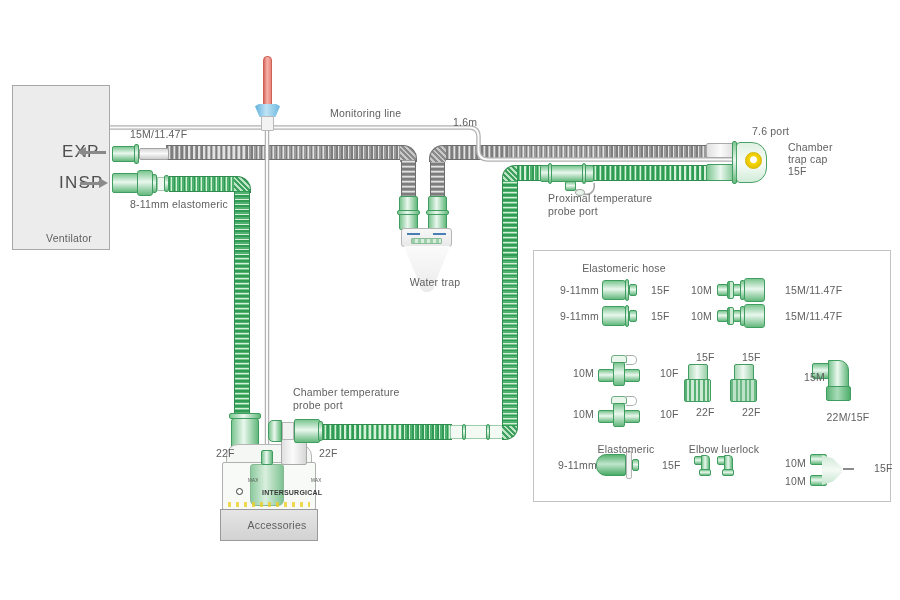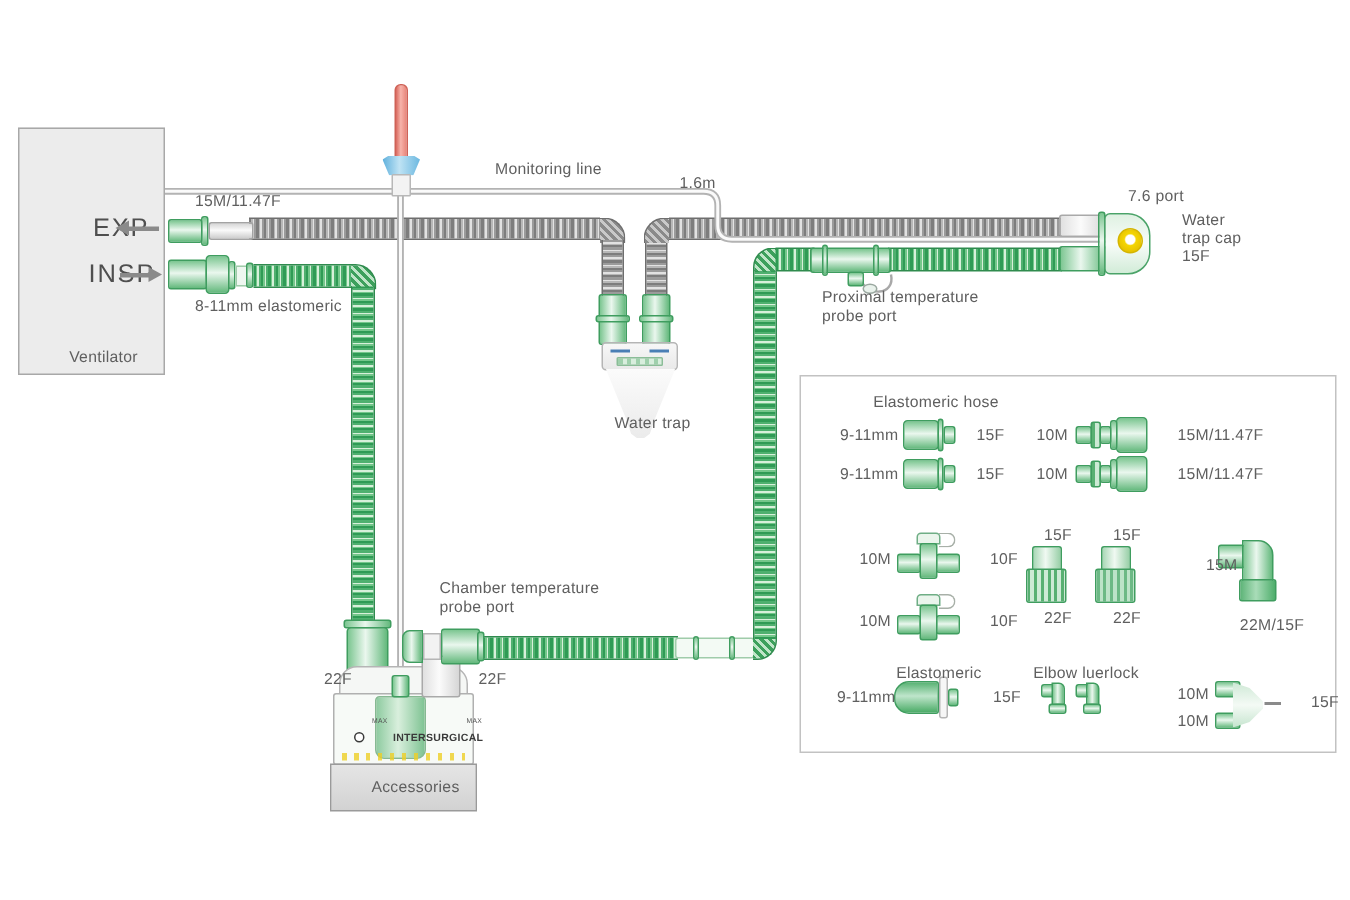--- a/index.html
+++ b/index.html
@@ -140,21 +140,21 @@
   <div class="fit sgv" style="left:706px;top:164px;width:32px;height:17px;"></div>
   <div class="fit sg" style="left:732px;top:141px;width:5px;height:43px;"></div>
   <div class="fit" style="left:736px;top:142px;width:31px;height:41px;background:linear-gradient(180deg,#dff1e2,#f8fcf9 50%,#d2ecd8);border:1.5px solid #4aa368;border-radius:4px 15px 15px 4px;"></div>
   <div class="fit" style="left:745px;top:152px;width:17px;height:17px;border-radius:50%;border:1px solid #d4b500;background:radial-gradient(circle at 50% 45%, #ffffff 0 3px, #f4d503 4px, #e8c400 8px);"></div>
 
   <div class="lbl" style="left:114px;top:128px;">15M/11.47F</div>
   <div class="lbl" style="left:114px;top:198px;">8-11mm elastomeric</div>
   <div class="lbl" style="left:314px;top:107px;">Monitoring line</div>
   <div class="lbl" style="left:437px;top:116px;">1.6m</div>
   <div class="lbl" style="left:736px;top:125px;">7.6 port</div>
-  <div class="lbl" style="left:772px;top:141px;">Water</div>
+  <div class="lbl" style="left:772px;top:141px;">Chamber</div>
   <div class="lbl" style="left:772px;top:153px;">trap cap</div>
   <div class="lbl" style="left:772px;top:165px;">15F</div>
   <div class="lbl" style="left:532px;top:192px;">Proximal temperature</div>
   <div class="lbl" style="left:532px;top:205px;">probe port</div>
   <div class="lbl" style="left:277px;top:386px;">Chamber temperature</div>
   <div class="lbl" style="left:277px;top:399px;">probe port</div>
 
   <div class="panel">
 
     <div class="lbl c" style="left:1px;top:11px;width:162px;">Elastomeric hose</div>

